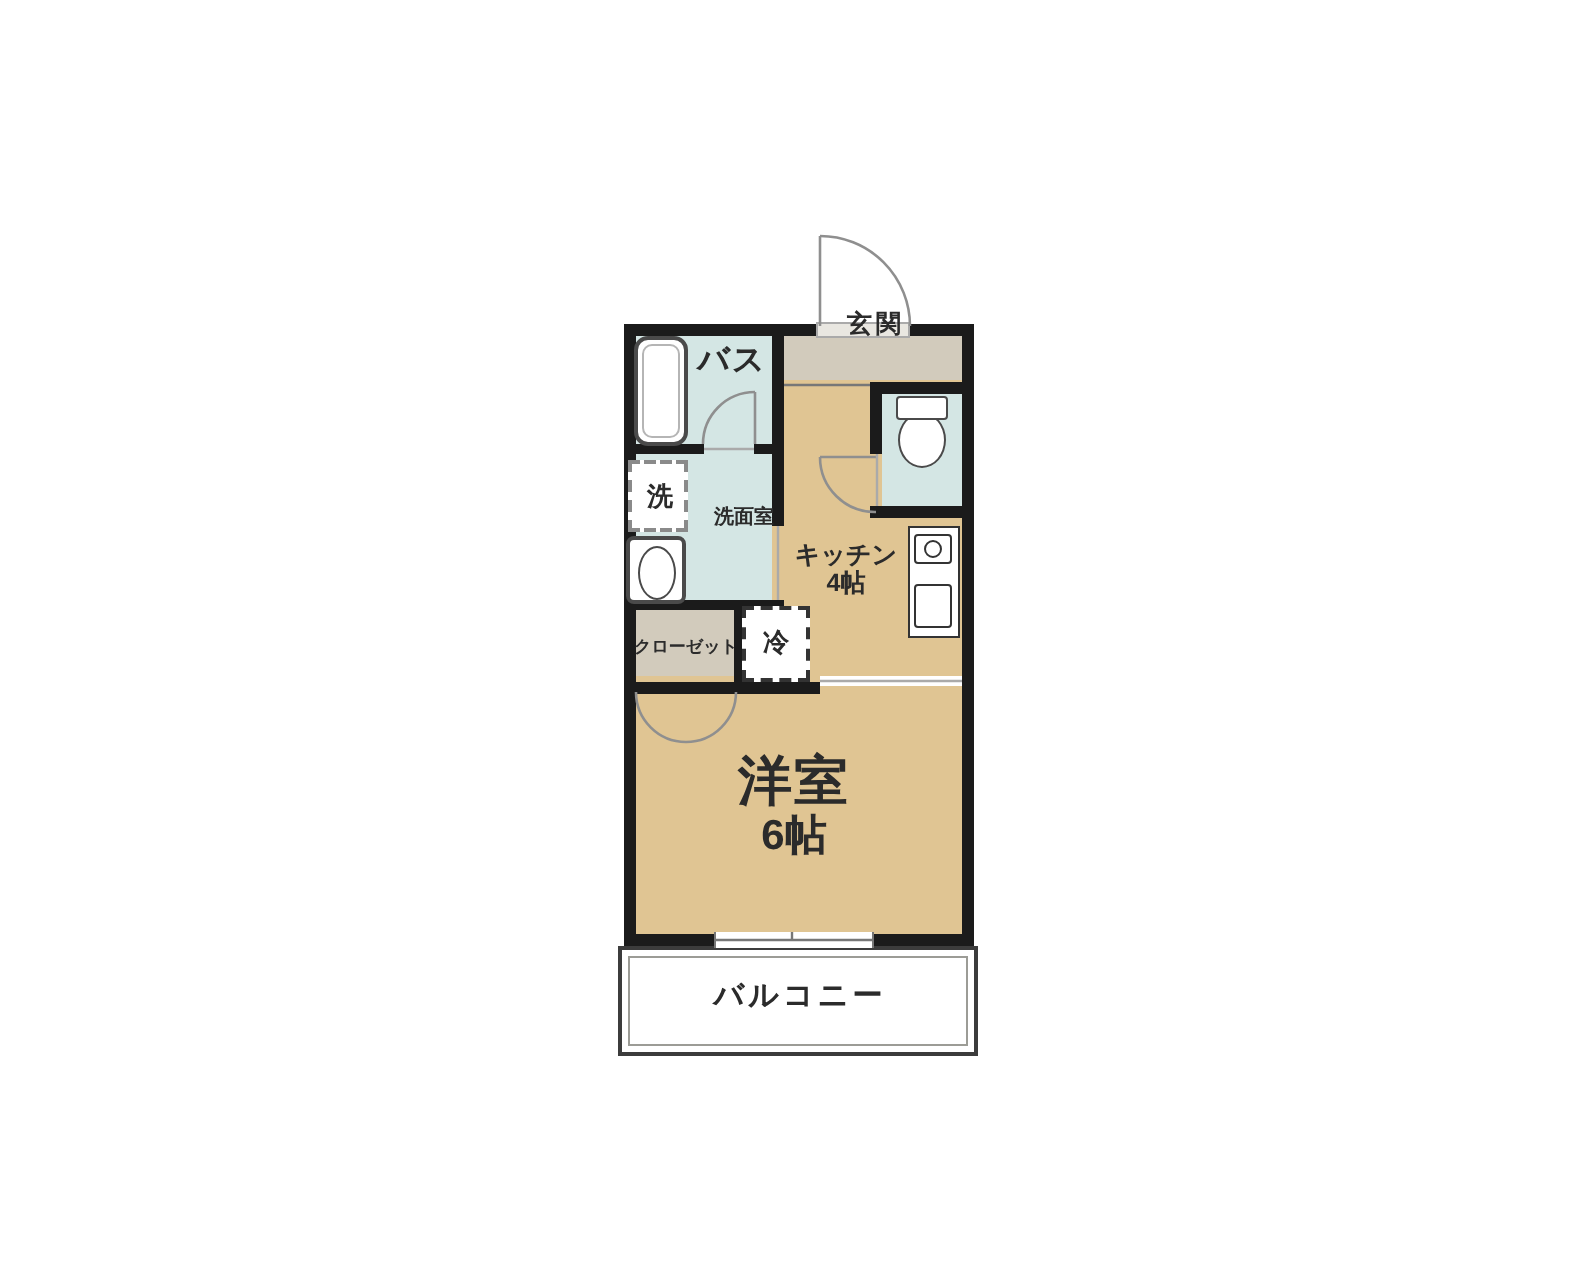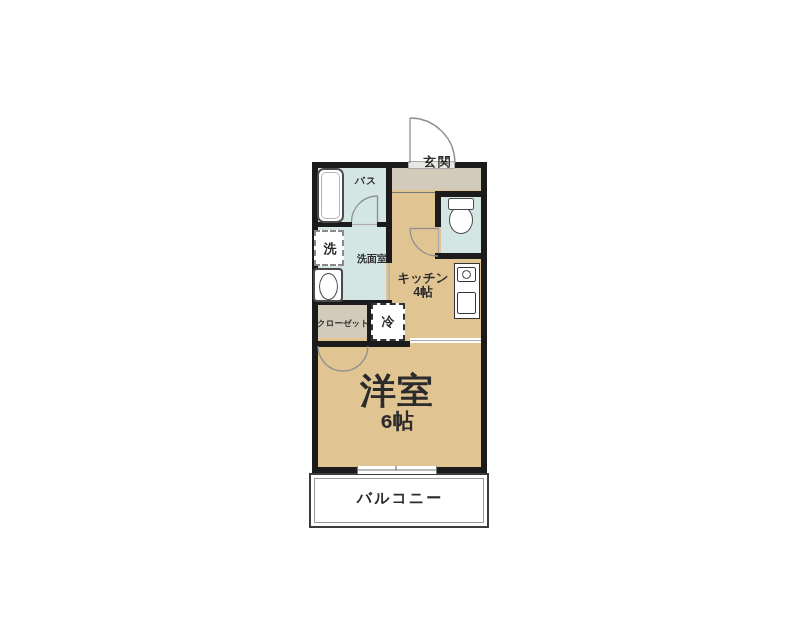--- a/index.html
+++ b/index.html
@@ -97,28 +97,28 @@
       <line x1="410" y1="340.5" x2="481" y2="340.5"></line>
     </g>
     <g fill="none" stroke="#777" stroke-width="1.2">
       <line x1="392" y1="192.5" x2="435" y2="192.5"></line>
       <line x1="357" y1="470" x2="437" y2="470"></line>
       <line x1="396" y1="466" x2="396" y2="470"></line>
     </g>
   </svg>
 
   <div class="lbl" style="left:438px;top:162px;font-size:12.5px;letter-spacing:2px;">玄関</div>
-  <div class="lbl" style="left:366px;top:181px;font-size:10px;letter-spacing:1px;">バス</div>
+  <div class="lbl" style="left:366px;top:181px;font-size:16px;letter-spacing:1px;">バス</div>
   <div class="lbl" style="left:330px;top:249px;font-size:13px;">洗</div>
   <div class="lbl" style="left:372px;top:259px;font-size:10px;">洗面室</div>
   <div class="lbl" style="left:423px;top:285px;font-size:12.5px;">
     <span>キッチン</span><br>
     <span>4帖</span>
   </div>
   <div class="lbl" style="left:388px;top:322px;font-size:13px;">冷</div>
   <div class="lbl" style="left:343px;top:324px;font-size:8.5px;">クローゼット</div>
   <div class="lbl" style="left:397px;top:403px;">
-    <span style="display:block;font-size:36px;letter-spacing:1px;">洋室</span>
-    <span style="display:block;font-size:21px;font-family:Liberation Mono, monospace;">6帖</span>
+    <span style="display:block;font-size:27px;letter-spacing:1px;">洋室</span>
+    <span style="display:block;font-size:21px;">6帖</span>
   </div>
   <div class="lbl" style="left:400px;top:498px;font-size:15px;letter-spacing:2px;">バルコニー</div>
 
 </div>
 
 </body></html>

